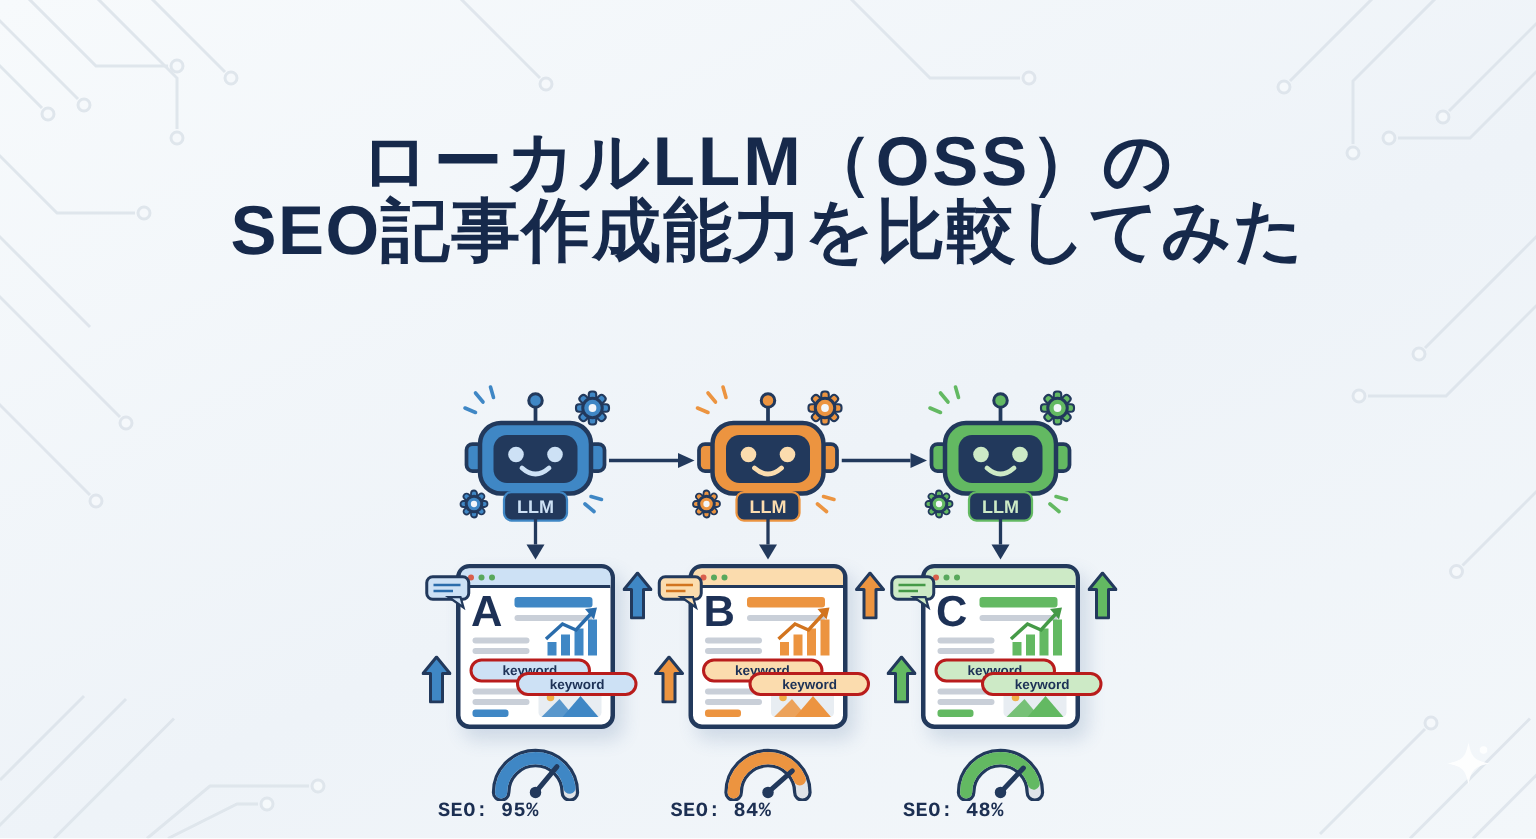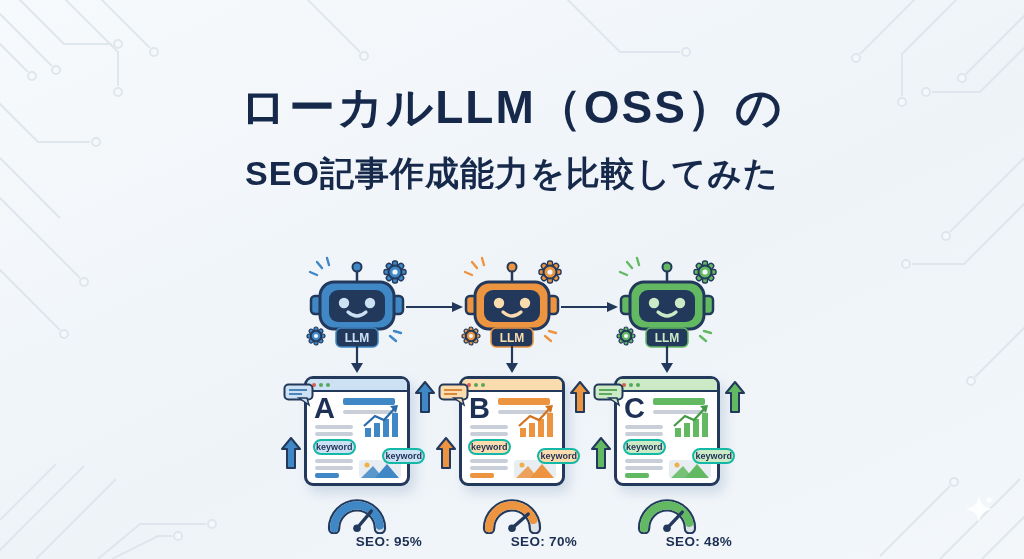--- a/index.html
+++ b/index.html
@@ -6,21 +6,21 @@
   .canvas{
     position:relative;width:1024px;height:559px;overflow:hidden;
     background:linear-gradient(155deg,#f7fafc 0%,#eef3f8 55%,#f3f7fa 100%);
     font-family:"Liberation Sans",sans-serif;
   }
   .circuit{position:absolute;inset:0;pointer-events:none;}
 
   
   .title{position:absolute;top:84px;left:0;right:0;text-align:center;color:#16294b;font-weight:700;}
   .title .l1{font-size:46px;letter-spacing:2px;line-height:1;}
-  .title .l2{font-size:34px;letter-spacing:1px;line-height:1;margin-top:26px;}
+  .title .l2{font-size:46px;letter-spacing:1px;line-height:1;}
 
   
   .col{position:absolute;top:252px;width:130px;}
   .col-0{left:292px}.col-1{left:447px}.col-2{left:602px}
   .robot{display:block;margin:0 auto;}
   .down-arrow{display:block;margin:-4px auto 0;}
 
   
   .win{position:relative;width:100px;height:104px;margin:2px auto 0;background:#fff;
        border:3px solid #22395c;border-radius:9px;
@@ -29,30 +29,30 @@
        display:flex;align-items:center;gap:3px;padding-left:5px;background:var(--accent-light);}
   .dot{width:4px;height:4px;border-radius:50%;}
   .dot-r{background:#d95f4c}.dot-g{background:#58a85c}
   .letter{position:absolute;left:7px;top:15px;font-size:29px;font-weight:800;color:#1d3156;line-height:1;}
   .tline{position:absolute;border-radius:2px;}
   .tl-acc{background:var(--accent)}
   .tl-gray{background:#c9cfd8}
   .chart{position:absolute;right:5px;top:25px;}
   .imgbox{position:absolute;left:52px;top:81px;width:42px;height:18px;background:#e8edf2;border-radius:3px;overflow:hidden;}
   .kw{position:absolute;font-size:9px;font-weight:700;color:#1d3156;background:var(--accent-light);
-      border:2px solid #14b8a6;border-radius:8px;padding:1px 1px;white-space:nowrap;z-index:3;}
+      border:2px solid #b91c1c;border-radius:8px;padding:1px 20px;white-space:nowrap;z-index:3;}
   .kw1{left:6px;top:60px;}
   .kw2{right:-18px;top:69px;}
   .bubble{position:absolute;left:-24px;top:4px;z-index:2;}
   .arrow-up-left{position:absolute;left:-26px;top:58px;}
   .arrow-up-right{position:absolute;right:-28px;top:2px;}
 
   
   .gauge{display:block;margin:6px auto 0;}
-  .seo{margin-top:0;text-align:right;font-size:13.5px;font-weight:700;color:#1c2f52;letter-spacing:.3px;}
+  .seo{margin-top:0;text-align:left;font-size:13.5px;font-weight:700;color:#1c2f52;letter-spacing:.3px;font-family:Liberation Mono, monospace;}
 
   
   .flow{position:absolute;top:301px;}
   .flow-1{left:406px;}
   .flow-2{left:561px;}
 
   .sparkle{position:absolute;left:962px;top:492px;opacity:.9;}
 </style>
 </head>
 <body>
@@ -324,21 +324,21 @@
       </svg>
     </div>
 
     <svg class="gauge" width="74" height="42" viewBox="0 0 74 44">
       <path d="M13 38 A24 24 0 0 1 61 38" fill="none" stroke="#22395c" stroke-width="13" stroke-linecap="round"></path>
       <path d="M13 38 A24 24 0 0 1 61 38" fill="none" stroke="#dfe3e8" stroke-width="8.5" stroke-linecap="round"></path>
       <path d="M13 38 A24 24 0 0 1 61 38" fill="none" style="stroke:var(--accent)" stroke-width="8.5" stroke-linecap="round" stroke-dasharray="66 200"></path>
       <line x1="37" y1="38" x2="54" y2="23" stroke="#22395c" stroke-width="3.5" stroke-linecap="round"></line>
       <circle cx="37" cy="38" r="4" fill="#22395c"></circle>
     </svg>
-    <div class="seo">SEO: 70%</div>
+    <div class="seo">SEO: 84%</div>
   </div>
 
   <div class="col col-2" style="--accent: #63b962; --accent-dark: #459a47; --accent-light: #cdeac6;">
 
     <svg class="robot" width="130" height="96" viewBox="0 0 130 96">
       <g transform="translate(103,20)">
         <g style="fill:var(--accent);stroke:#22395c;stroke-width:1.4">
           <rect x="-11" y="-2.5" width="22" height="5" rx="2"></rect>
           <rect x="-11" y="-2.5" width="22" height="5" rx="2" transform="rotate(45)"></rect>
           <rect x="-11" y="-2.5" width="22" height="5" rx="2" transform="rotate(90)"></rect>

